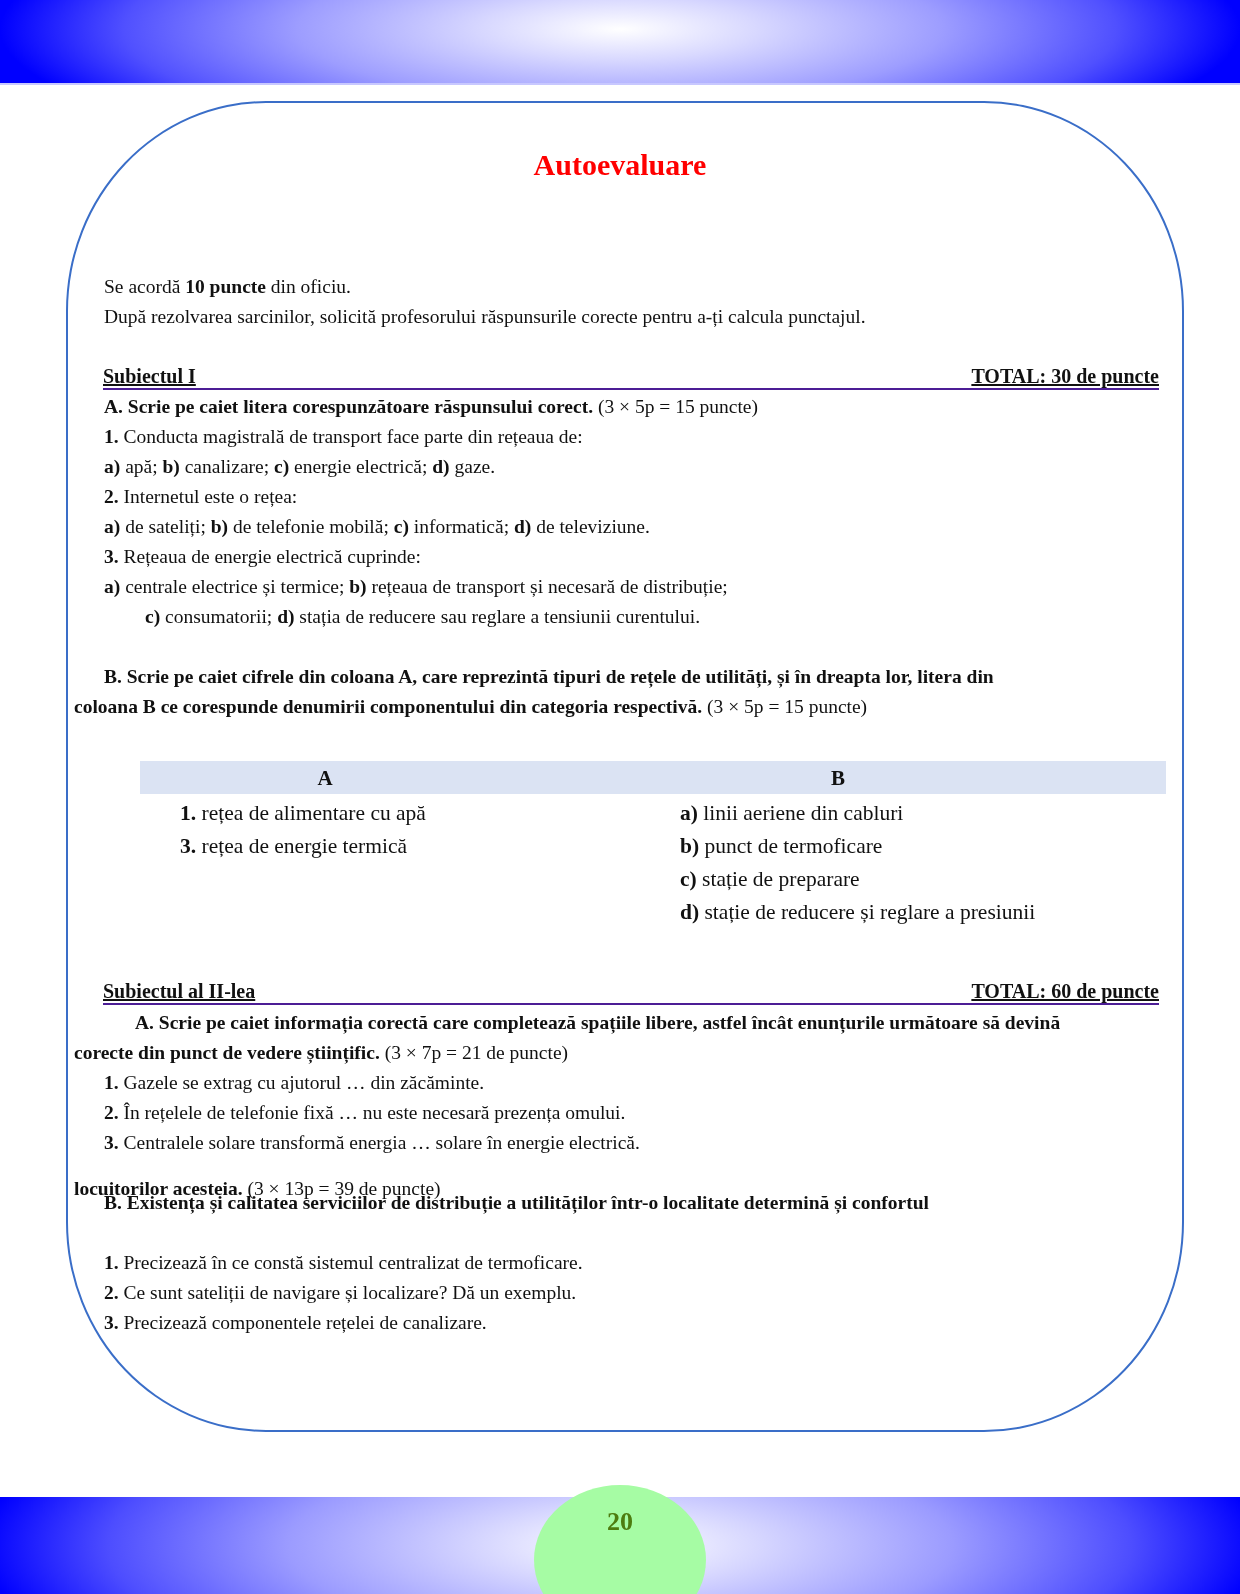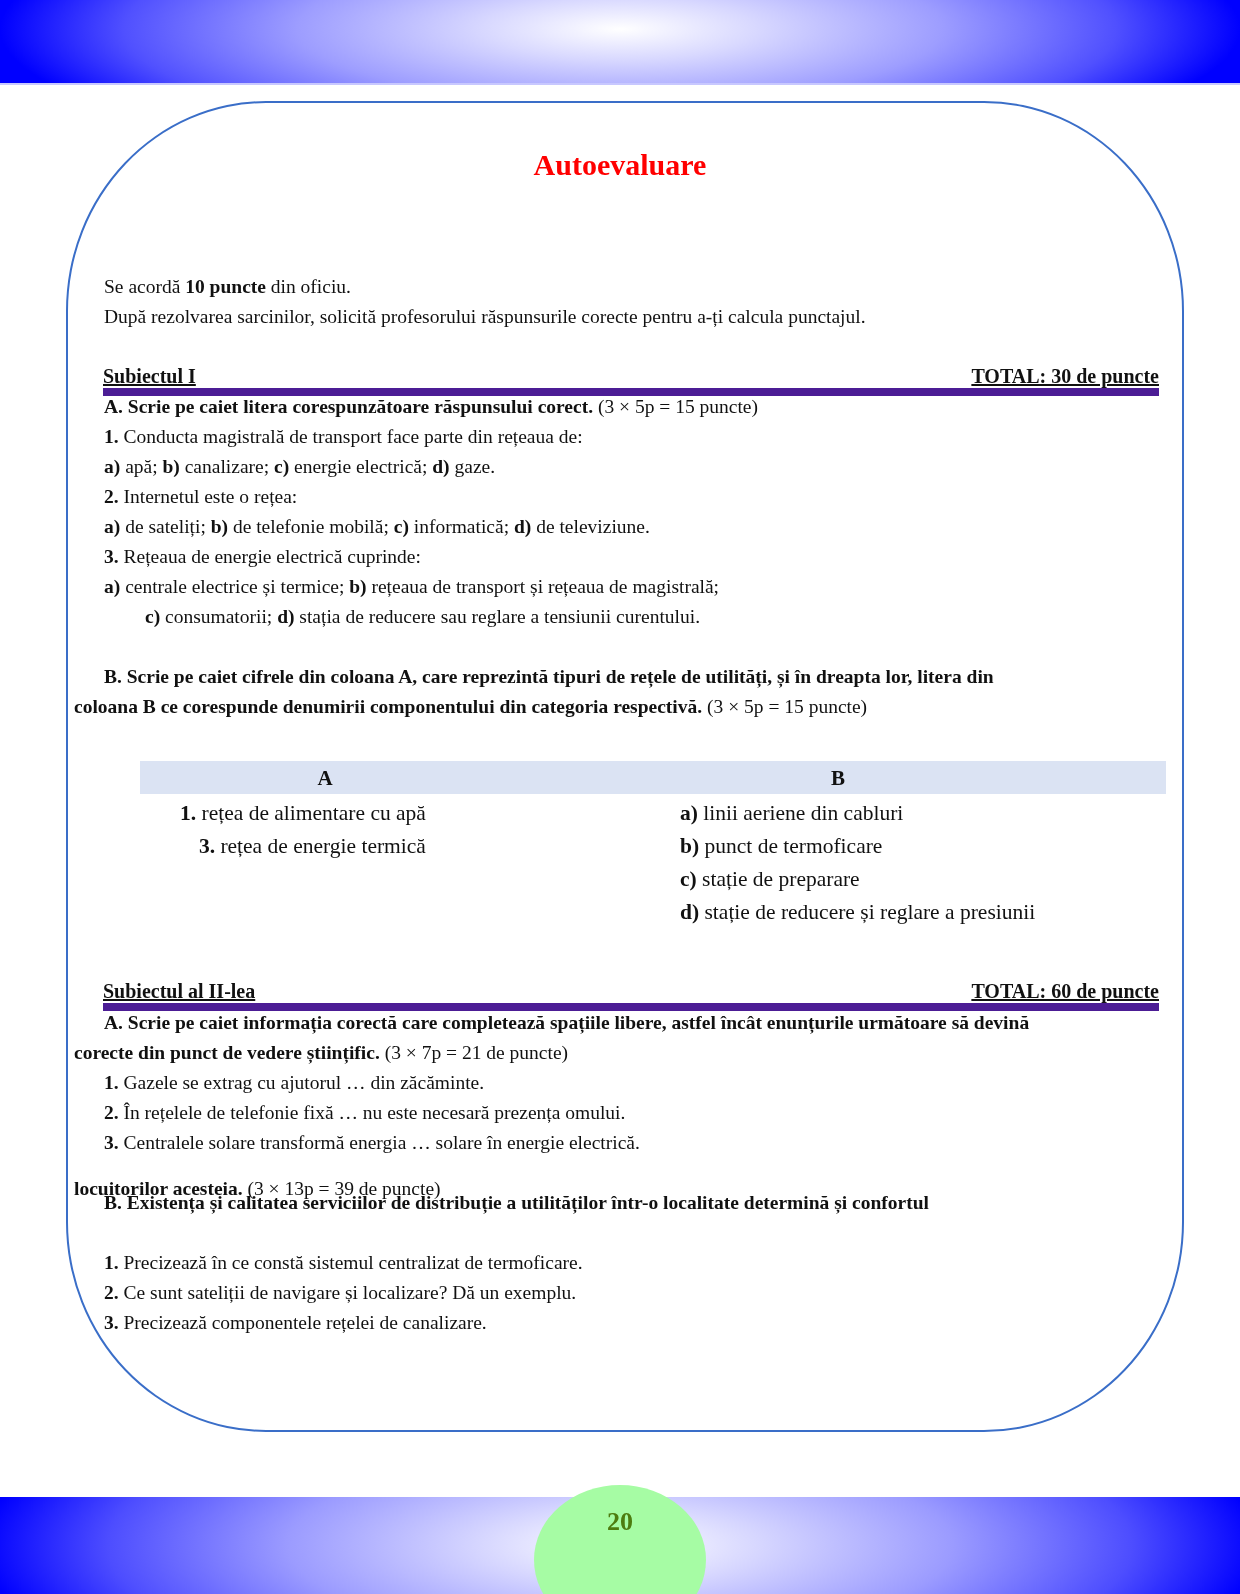--- a/index.html
+++ b/index.html
@@ -68,21 +68,21 @@
       white-space: nowrap;
     }
     .ind { left: 104px; }
     .flush { left: 74px; }
     .b { font-weight: bold; }
     .subject-head {
       position: absolute;
       left: 103px;
       width: 1056px;
       height: 26px;
-      border-bottom: 8px solid #4c1d95;
+      border-bottom: 2px solid #4c1d95;
       font-weight: bold;
       font-size: 20px;
       line-height: 28px;
     }
     .subject-head .left {
       position: absolute;
       left: 0;
       text-decoration: underline;
     }
     .subject-head .right {
@@ -115,21 +115,21 @@
       left: 370px;
       width: 656px;
       text-align: center;
     }
     .match-col {
       position: absolute;
       top: 36px;
       font-size: 21.5px;
       line-height: 33px;
     }
-    .match-col.a { left: 40px; text-align: right; }
+    .match-col.a { left: 40px; }
     .match-col.b2 { left: 540px; }
     .match-item { white-space: nowrap; }
     .page-badge {
       position: absolute;
       left: 534px;
       top: 1485px;
       width: 172px;
       height: 150px;
       border-radius: 50%;
       background: #a6fca4;
@@ -182,37 +182,37 @@
     <span class="b">2.</span><span> Internetul este o rețea:</span>
   </div>
   <div class="line ind" style="top:512px;">
     <span class="b">a)</span><span> de sateliți; </span><span class="b">b)</span><span> de telefonie mobilă; </span><span class="b">c)</span><span> informatică; </span><span class="b">d)</span><span> de televiziune.</span>
   </div>
 
   <div class="line ind" style="top:542px;">
     <span class="b">3.</span><span> Rețeaua de energie electrică cuprinde:</span>
   </div>
   <div class="line ind" style="top:572px;">
-    <span class="b">a)</span><span> centrale electrice și termice; </span><span class="b">b)</span><span> rețeaua de transport și rețeaua de magistrală;</span>
+    <span class="b">a)</span><span> centrale electrice și termice; </span><span class="b">b)</span><span> rețeaua de transport și necesară de distribuție;</span>
   </div>
   <div class="line ind" style="top:602px;margin-left:41px;">
     <span class="b">c)</span><span> consumatorii; </span><span class="b">d)</span><span> stația de reducere sau reglare a tensiunii curentului.</span>
   </div>
 
   <div class="line ind b" style="top:662px;">B. Scrie pe caiet cifrele din coloana A, care reprezintă tipuri de rețele de utilități, și în dreapta lor, litera din</div>
   <div class="line flush" style="top:692px;">
     <span class="b">coloana B ce corespunde denumirii componentului din categoria respectivă.</span><span> (3 × 5p = 15 puncte)</span>
   </div>
 
   <div class="subject-head" style="top:977px;">
     <span class="left">Subiectul al II-lea</span>
     <span class="right">TOTAL: 60 de puncte</span>
   </div>
 
-  <div class="line ind b" style="top:1008px;">A. Scrie pe caiet informația corectă care completează spațiile libere, astfel încât enunțurile următoare să devină</div>
+  <div class="line ind b" style="top:1008px;margin-left:31px;">A. Scrie pe caiet informația corectă care completează spațiile libere, astfel încât enunțurile următoare să devină</div>
   <div class="line flush" style="top:1038px;">
     <span class="b">corecte din punct de vedere științific.</span><span> (3 × 7p = 21 de puncte)</span>
   </div>
   <div class="line ind" style="top:1068px;">
     <span class="b">1.</span><span> Gazele se extrag cu ajutorul … din zăcăminte.</span>
   </div>
   <div class="line ind" style="top:1098px;">
     <span class="b">2.</span><span> În rețelele de telefonie fixă … nu este necesară prezența omului.</span>
   </div>
   <div class="line ind" style="top:1128px;">

